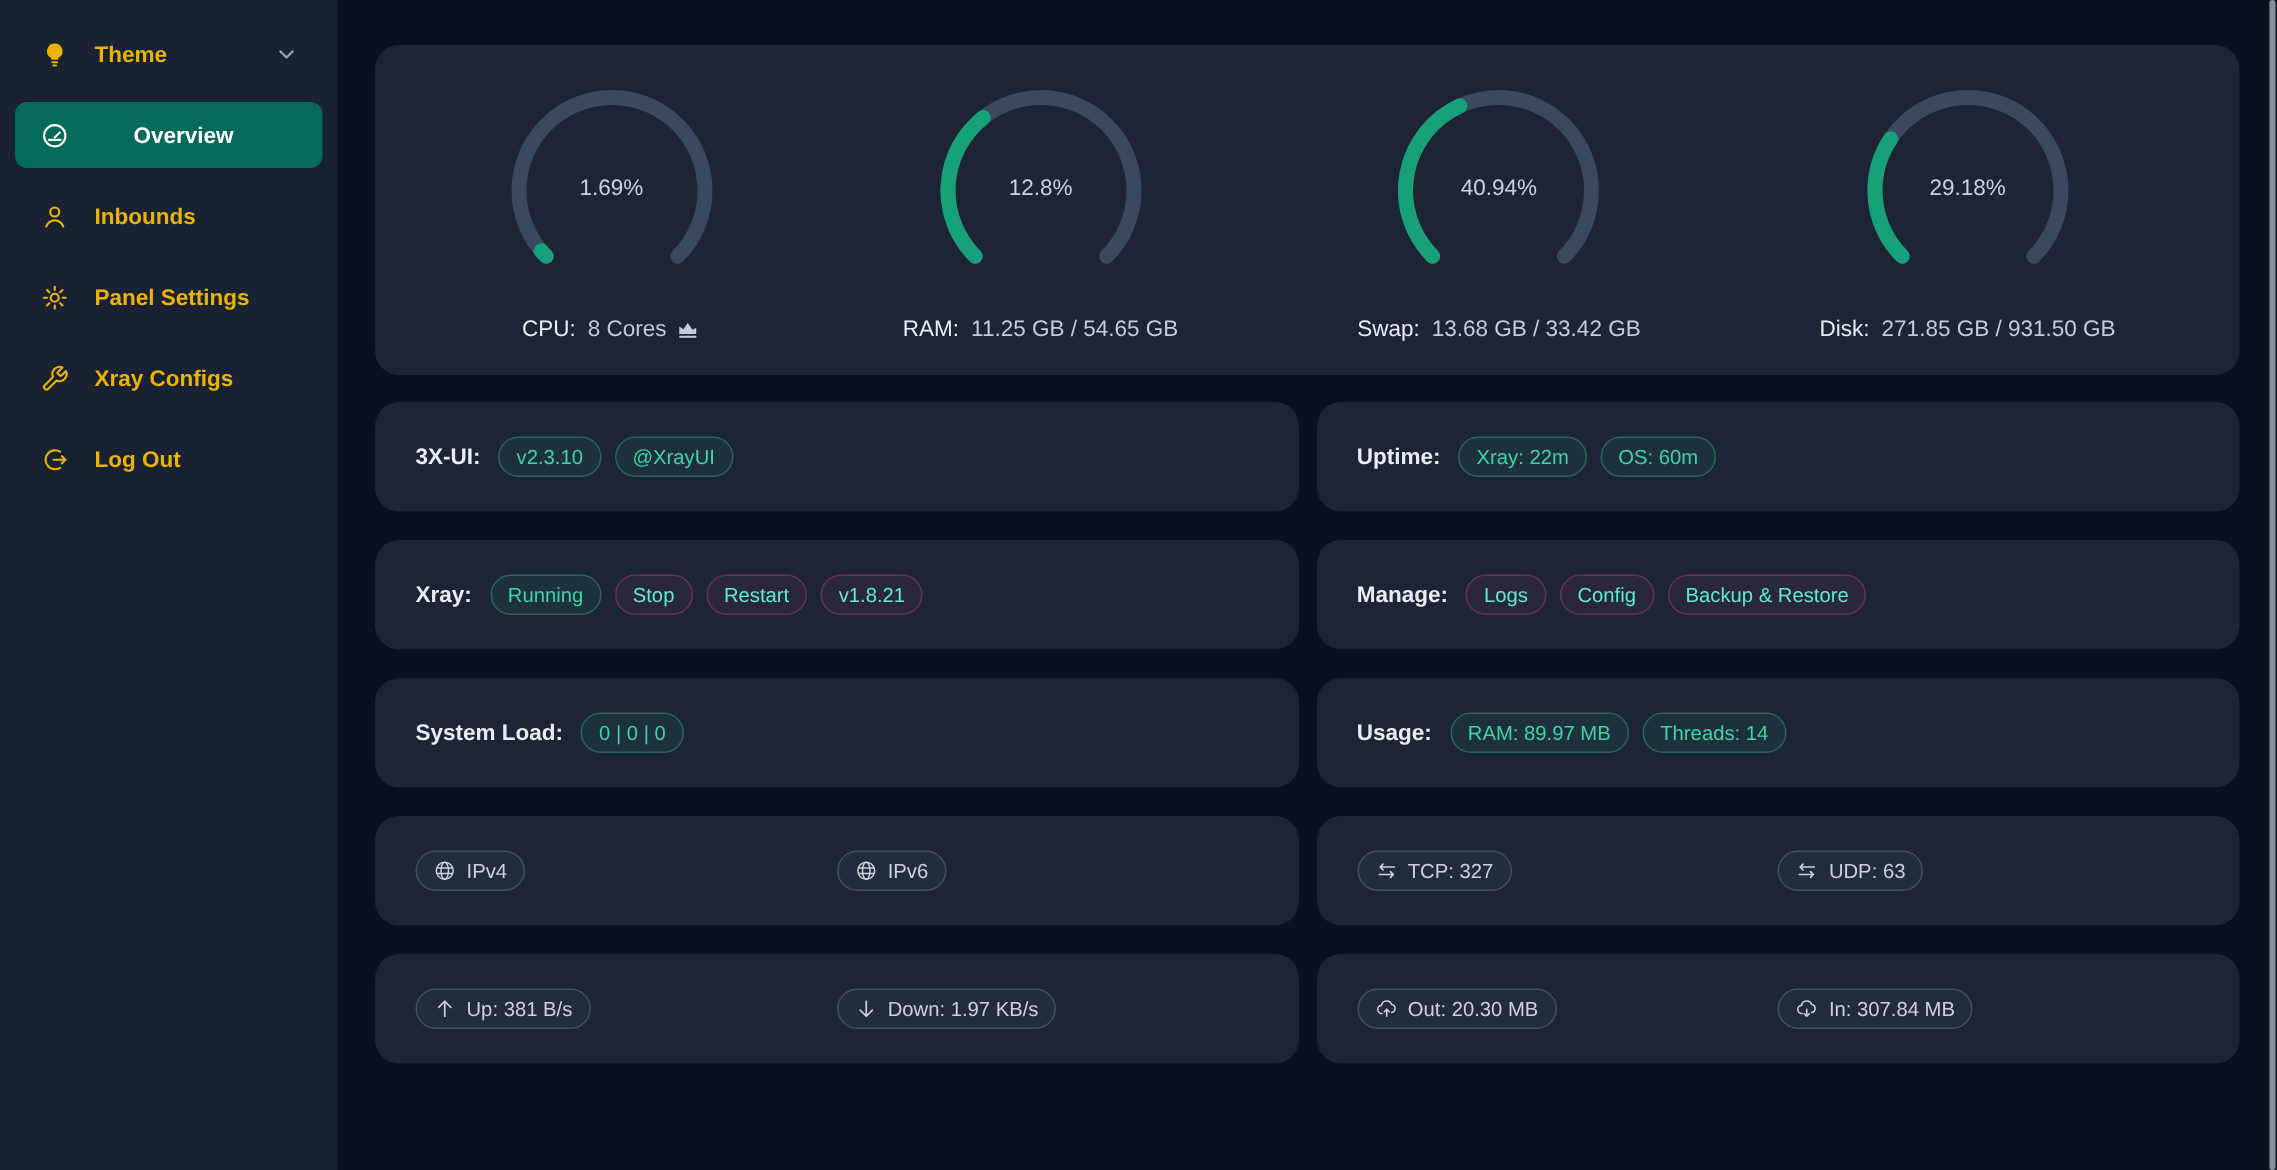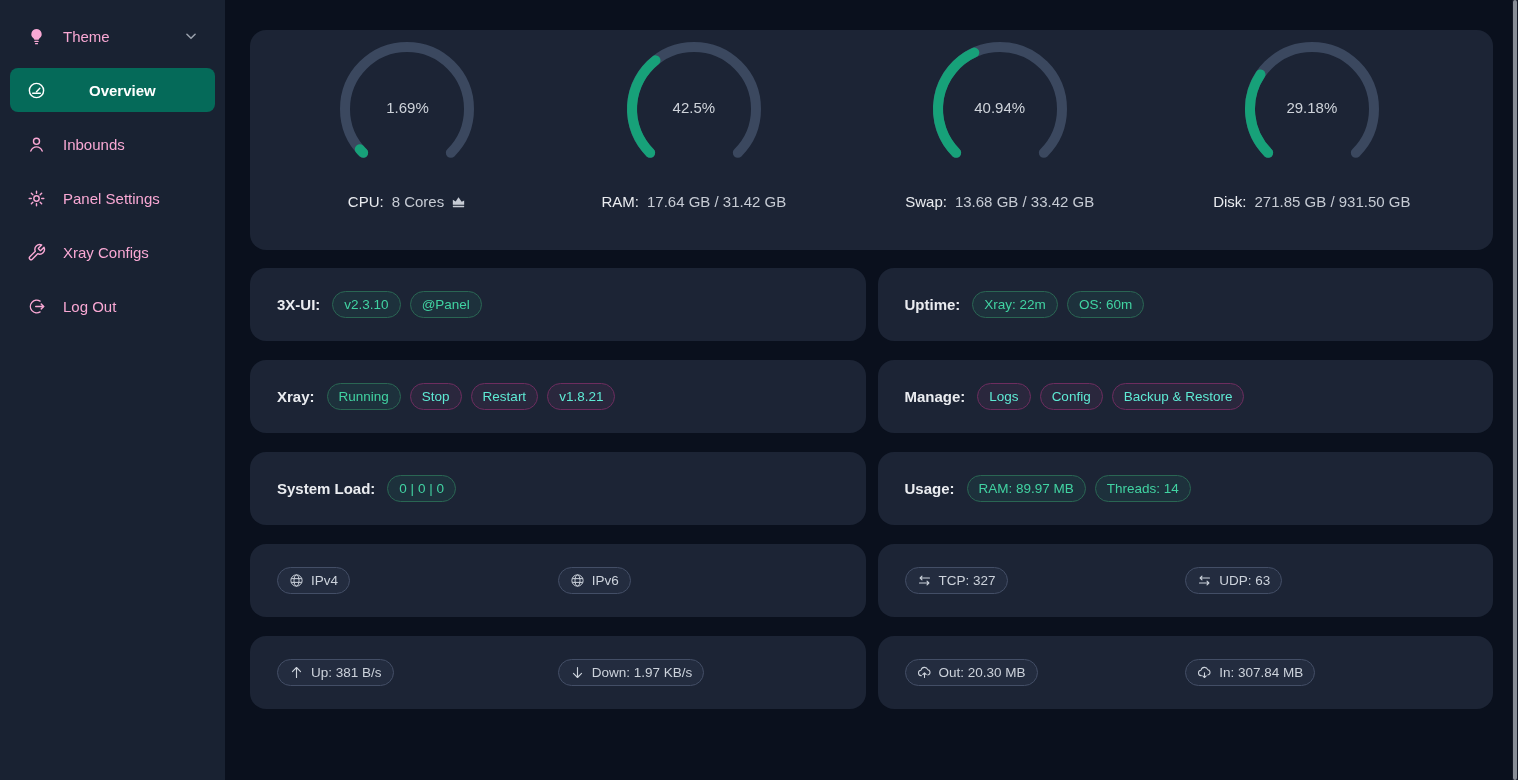--- a/index.html
+++ b/index.html
@@ -13,35 +13,35 @@
   }
 
   
   .sidebar {
     position:absolute; left:0; top:0; width:225px; height:780px;
     background:#192232; padding-top:14px;
   }
   .side-item {
     display:flex; align-items:center; gap:17px;
     height:44px; margin:0 10px 10px 10px; padding:0 17px;
-    color:#f9a8d4; font-size:15px; font-weight:400;
+    color:#eab308; font-size:15px; font-weight:700;
     border-radius:8px; cursor:pointer; white-space:nowrap;
   }
   .side-item svg { width:19px; height:19px; flex:none; }
   .side-item.active { background:#056a59; color:#ffffff; font-weight:700;gap:43px; }
   .side-item .chev { margin-left:auto; width:14px; height:14px; color:#9aa1ac; }
 
   
   .main { position:absolute; left:225px; top:0; width:1293px; height:780px; padding:30px 25px 0 25px; }
   .card { background:#1c2435; border-radius:16px; }
 
   .gauge-card {
     height:220px; margin-bottom:18px;
-    display:flex; align-items:flex-start; justify-content:space-around;
-    padding:4px 40px;
+    display:flex; align-items:center; justify-content:space-around;
+    padding:14px 40px;
     gap:34px;
   }
   .gauge { display:flex; flex-direction:column; align-items:center; }
   .gauge-dial { position:relative; width:150px; height:150px; }
   .gauge-dial svg { width:150px; height:150px; display:block; }
   .gauge-pct {
     position:absolute; left:0; right:0; top:50%; transform:translateY(-58%);
     text-align:center; font-size:15px; color:#ced3da;
   }
   .gauge-label { margin-top:9px; font-size:15px; color:#c6cbd4; display:flex; align-items:center; gap:6px; }
@@ -156,25 +156,25 @@
         </svg>
       </div>
     </div>
 
     <div class="gauge">
       <div class="gauge-dial">
         <svg viewBox="0 0 150 150">
             <path d="M 31.16 118.84 A 62 62 0 1 1 118.84 118.84" fill="none" stroke="#3b485f" stroke-width="10" stroke-linecap="round"></path>
             <path d="M 31.16 118.84 A 62 62 0 0 1 36.54 26.37" fill="none" stroke="#17a179" stroke-width="10" stroke-linecap="round"></path>
           </svg>
-        <div class="gauge-pct">42.5%</div>
+        <div class="gauge-pct">12.8%</div>
       </div>
       <div class="gauge-label">
         <b>RAM:</b>
-        <span>17.64 GB / 31.42 GB</span>
+        <span>11.25 GB / 54.65 GB</span>
       </div>
     </div>
 
     <div class="gauge">
       <div class="gauge-dial">
         <svg viewBox="0 0 150 150">
             <path d="M 31.16 118.84 A 62 62 0 1 1 118.84 118.84" fill="none" stroke="#3b485f" stroke-width="10" stroke-linecap="round"></path>
             <path d="M 31.16 118.84 A 62 62 0 0 1 49.33 18.57" fill="none" stroke="#17a179" stroke-width="10" stroke-linecap="round"></path>
           </svg>
         <div class="gauge-pct">40.94%</div>
@@ -199,21 +199,21 @@
       </div>
     </div>
 
   </div>
 
   <div class="grid">
 
     <div class="card row-card">
       <span class="row-label">3X-UI:</span>
       <span class="tag green">v2.3.10</span>
-      <span class="tag green">@Panel</span>
+      <span class="tag green">@XrayUI</span>
     </div>
 
     <div class="card row-card">
       <span class="row-label">Uptime:</span>
       <span class="tag green">Xray: 22m</span>
       <span class="tag green">OS: 60m</span>
     </div>
 
     <div class="card row-card">
       <span class="row-label">Xray:</span>

